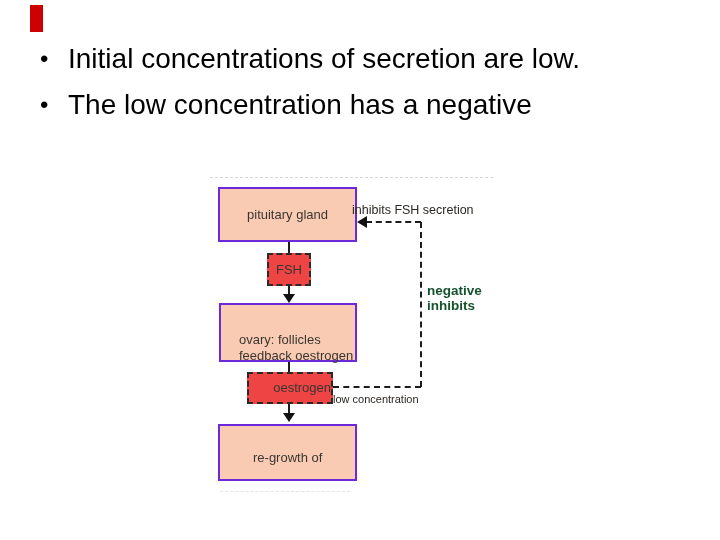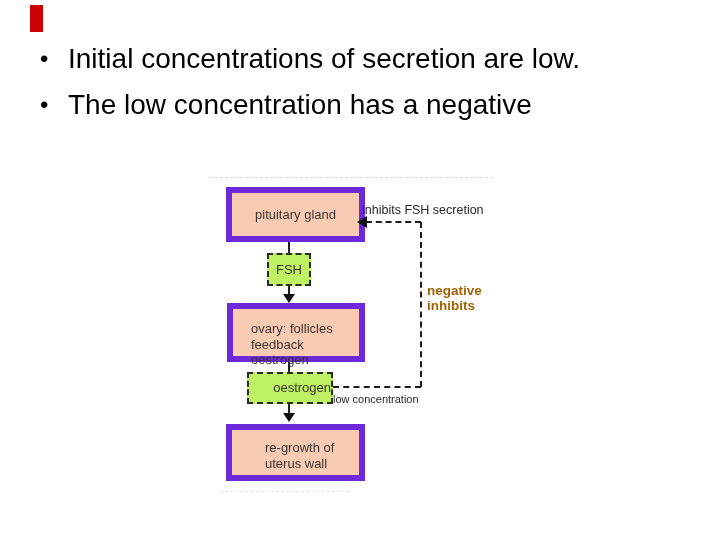--- a/index.html
+++ b/index.html
@@ -41,34 +41,33 @@
   .faint-bottom { left: 220px; top: 491px; width: 130px; border-top-color: #e3e6ec; }
   .dbox {
     position: absolute;
     box-sizing: border-box;
     color: #3a3632;
     font-size: 13px;
     line-height: 15.5px;
   }
   .solid-box {
     background: #f9cbb3;
-    border: 6px solid #6d28d9;
-    margin-left: 8px;
+    border: 2px solid #6d28d9;
   }
   .dashed-box {
-    background: #bef264;
+    background: #ef4444;
     border: 2px dashed #2a2a2a;
     display: flex; align-items: center; justify-content: center;
   }
   .centered { display: flex; align-items: center; justify-content: center; }
   .box-pituitary { left: 218px; top: 187px; width: 139px; height: 55px; }
   .box-fsh      { left: 267px; top: 253px; width: 44px;  height: 33px; }
-  .box-ovary    { left: 219px; top: 303px; width: 138px; height: 59px; padding: 12px 0 0 18px; }
+  .box-ovary    { left: 219px; top: 303px; width: 138px; height: 59px; padding: 27px 0 0 18px; }
   .box-oestrogen{ left: 247px; top: 372px; width: 86px;  height: 32px; justify-content: flex-end; }
-  .box-regrowth { left: 218px; top: 424px; width: 139px; height: 57px; padding: 10px 0 0 33px; }
+  .box-regrowth { left: 218px; top: 424px; width: 139px; height: 57px; padding: 24px 0 0 33px; }
   .conn {
     position: absolute;
     width: 0;
     border-left: 2px solid #1c1c1c;
   }
   .conn-1 { left: 288px; top: 242px; height: 11px; }
   .conn-2 { left: 288px; top: 286px; height: 11px; }
   .conn-3 { left: 288px; top: 362px; height: 10px; }
   .conn-4 { left: 288px; top: 404px; height: 12px; }
   .arrow-down {
@@ -92,22 +91,22 @@
   .fb-h-top    { left: 366px; top: 221px; width: 55px;  border-top: 2px dashed #1c1c1c; }
   .fb-v        { left: 420px; top: 222px; height: 165px; border-left: 2px dashed #1c1c1c; }
   .fb-h-bottom { left: 333px; top: 386px; width: 88px;  border-top: 2px dashed #1c1c1c; }
   .note {
     position: absolute;
     color: #2b2723;
     font-size: 12.5px;
     line-height: 15px;
     white-space: nowrap;
   }
-  .note-inhibits { left: 362px; top: 203px; }
-  .note-negative { left: 427px; top: 283px; font-weight: bold; font-size: 13.5px; color: #a16207; }
+  .note-inhibits { left: 352px; top: 203px; }
+  .note-negative { left: 427px; top: 283px; font-weight: bold; font-size: 13.5px; color: #14532d; }
   .note-negative span { display: block; }
   .note-low { left: 333px; top: 392px; font-size: 11px; }
 </style>
 </head>
 <body>
 
 <div class="slide">
 
   <div class="accent-bar"></div>
 
@@ -150,21 +149,20 @@
 
     <div class="dbox dashed-box box-oestrogen">
       <span>oestrogen</span>
     </div>
 
     <div class="conn conn-4"></div>
     <div class="arrow-down ah-2"></div>
 
     <div class="dbox solid-box box-regrowth">
       <span class="bullet-line">re-growth of</span>
-      <span class="bullet-line">uterus wall</span>
     </div>
 
     <div class="dash-line fb-h-bottom"></div>
     <div class="dash-line fb-v"></div>
     <div class="dash-line fb-h-top"></div>
     <div class="arrow-left ah-3"></div>
 
     <div class="note note-inhibits">inhibits FSH secretion</div>
     <div class="note note-negative">
       <span>negative</span>

